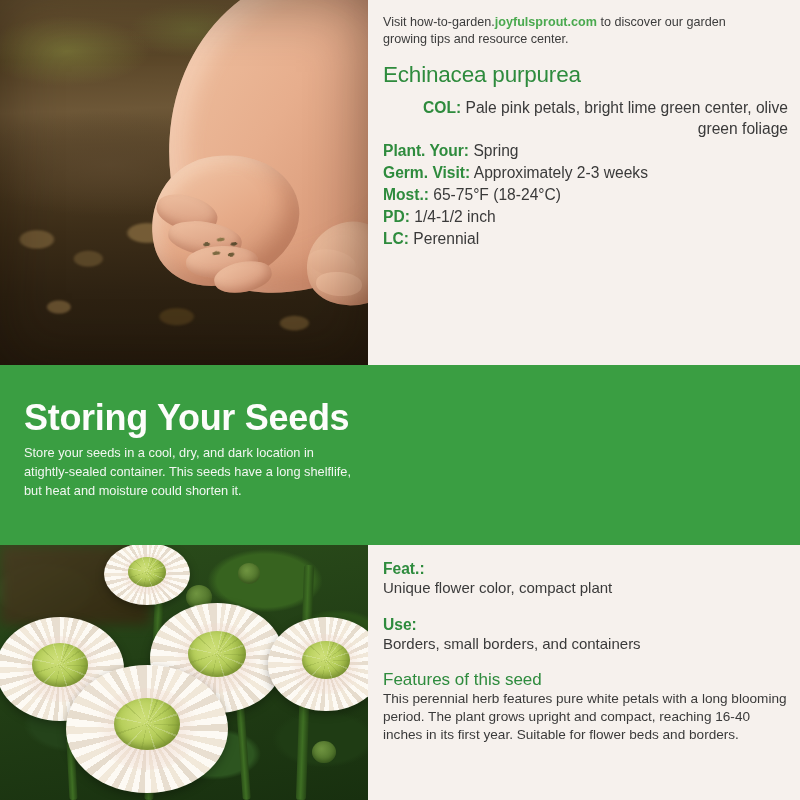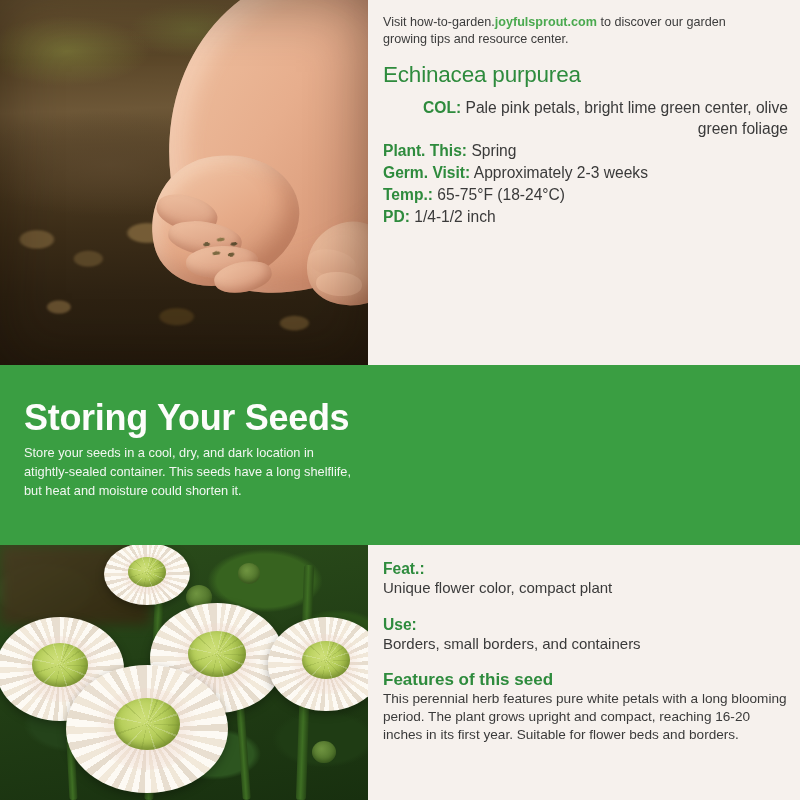--- a/index.html
+++ b/index.html
@@ -161,21 +161,21 @@
       rgba(120,145,50,.25) 300deg 304deg,transparent 304deg 330deg,
       rgba(255,255,255,.2) 330deg 334deg,transparent 334deg 360deg);}
   .bud{position:absolute;border-radius:50%;
     background:radial-gradient(circle at 40% 36%,#6f9440,#4d7029 70%,#3a5a1e);
     box-shadow:inset 0 -2px 4px rgba(30,55,15,.5);}
 
   .feat{position:absolute;left:368px;top:0;width:432px;height:255px;background:#f6f1ed;}
   .fblock{position:absolute;left:15px;width:405px;}
   .flabel{color:#2e8b3d;font-weight:bold;font-size:15.6px;line-height:19px;}
   .fval{color:#3a3a3a;font-size:15px;line-height:19px;}
-  .fh{color:#2e8b3d;font-weight:bold;font-size:17px;line-height:21px;}
+  .fh{color:#2e8b3d;font-weight:normal;font-size:17px;line-height:21px;}
   .fp{color:#3a3a3a;font-size:13.6px;line-height:18px;}
 </style>
 </head>
 <body>
 
 <div class="packet">
 
   <div class="row-top">
 
     <div class="photo-soil">
@@ -194,24 +194,25 @@
       <div class="photo-vignette"></div>
     </div>
 
     <div class="spec">
       <div class="visit"><span>Visit how-to-garden.</span><span class="dom">joyfulsprout.com</span><span> to discover our garden growing tips and resource center.</span></div>
 
       <div class="species">Echinacea purpurea</div>
 
       <div class="rows">
         <div class="r wrap"><span class="k">COL:</span> <span>Pale pink petals, bright lime green center, olive green foliage</span></div>
-        <div class="r"><span class="k">Plant. This:</span> <span>Spring</span></div>
+        <div class="r"><span class="k">Plant. Your:</span> <span>Spring</span></div>
         <div class="r"><span class="k">Germ. Visit:</span> <span>Approximately 2-3 weeks</span></div>
-        <div class="r"><span class="k">Temp.:</span> <span>65-75°F (18-24°C)</span></div>
+        <div class="r"><span class="k">Most.:</span> <span>65-75°F (18-24°C)</span></div>
         <div class="r"><span class="k">PD:</span> <span>1/4-1/2 inch</span></div>
+        <div class="r"><span class="k">LC:</span> <span>Perennial</span></div>
       </div>
     </div>
   </div>
 
   <div class="band">
     <div class="band-h">Storing Your Seeds</div>
     <div class="band-p">Store your seeds in a cool, dry, and dark location in atightly-sealed container. This seeds have a long shelflife, but heat and moisture could shorten it.</div>
 
   </div>
 
@@ -264,18 +265,18 @@
       <div class="fblock" style="top:70px;">
         <div class="flabel">Use:</div>
         <div class="fval">Borders, small borders, and containers</div>
       </div>
       <div class="fblock" style="top:14px;">
         <div class="flabel">Feat.:</div>
         <div class="fval">Unique flower color, compact plant</div>
       </div>
       <div class="fblock" style="top:124px;">
         <div class="fh">Features of this seed</div>
-        <div class="fp">This perennial herb features pure white petals with a long blooming period. The plant grows upright and compact, reaching 16-20 inches in its first year. Suitable for flower beds and borders.</div>
+        <div class="fp">This perennial herb features pure white petals with a long blooming period. The plant grows upright and compact, reaching 16-40 inches in its first year. Suitable for flower beds and borders.</div>
       </div>
     </div>
   </div>
 
 </div>
 
 </body></html>

